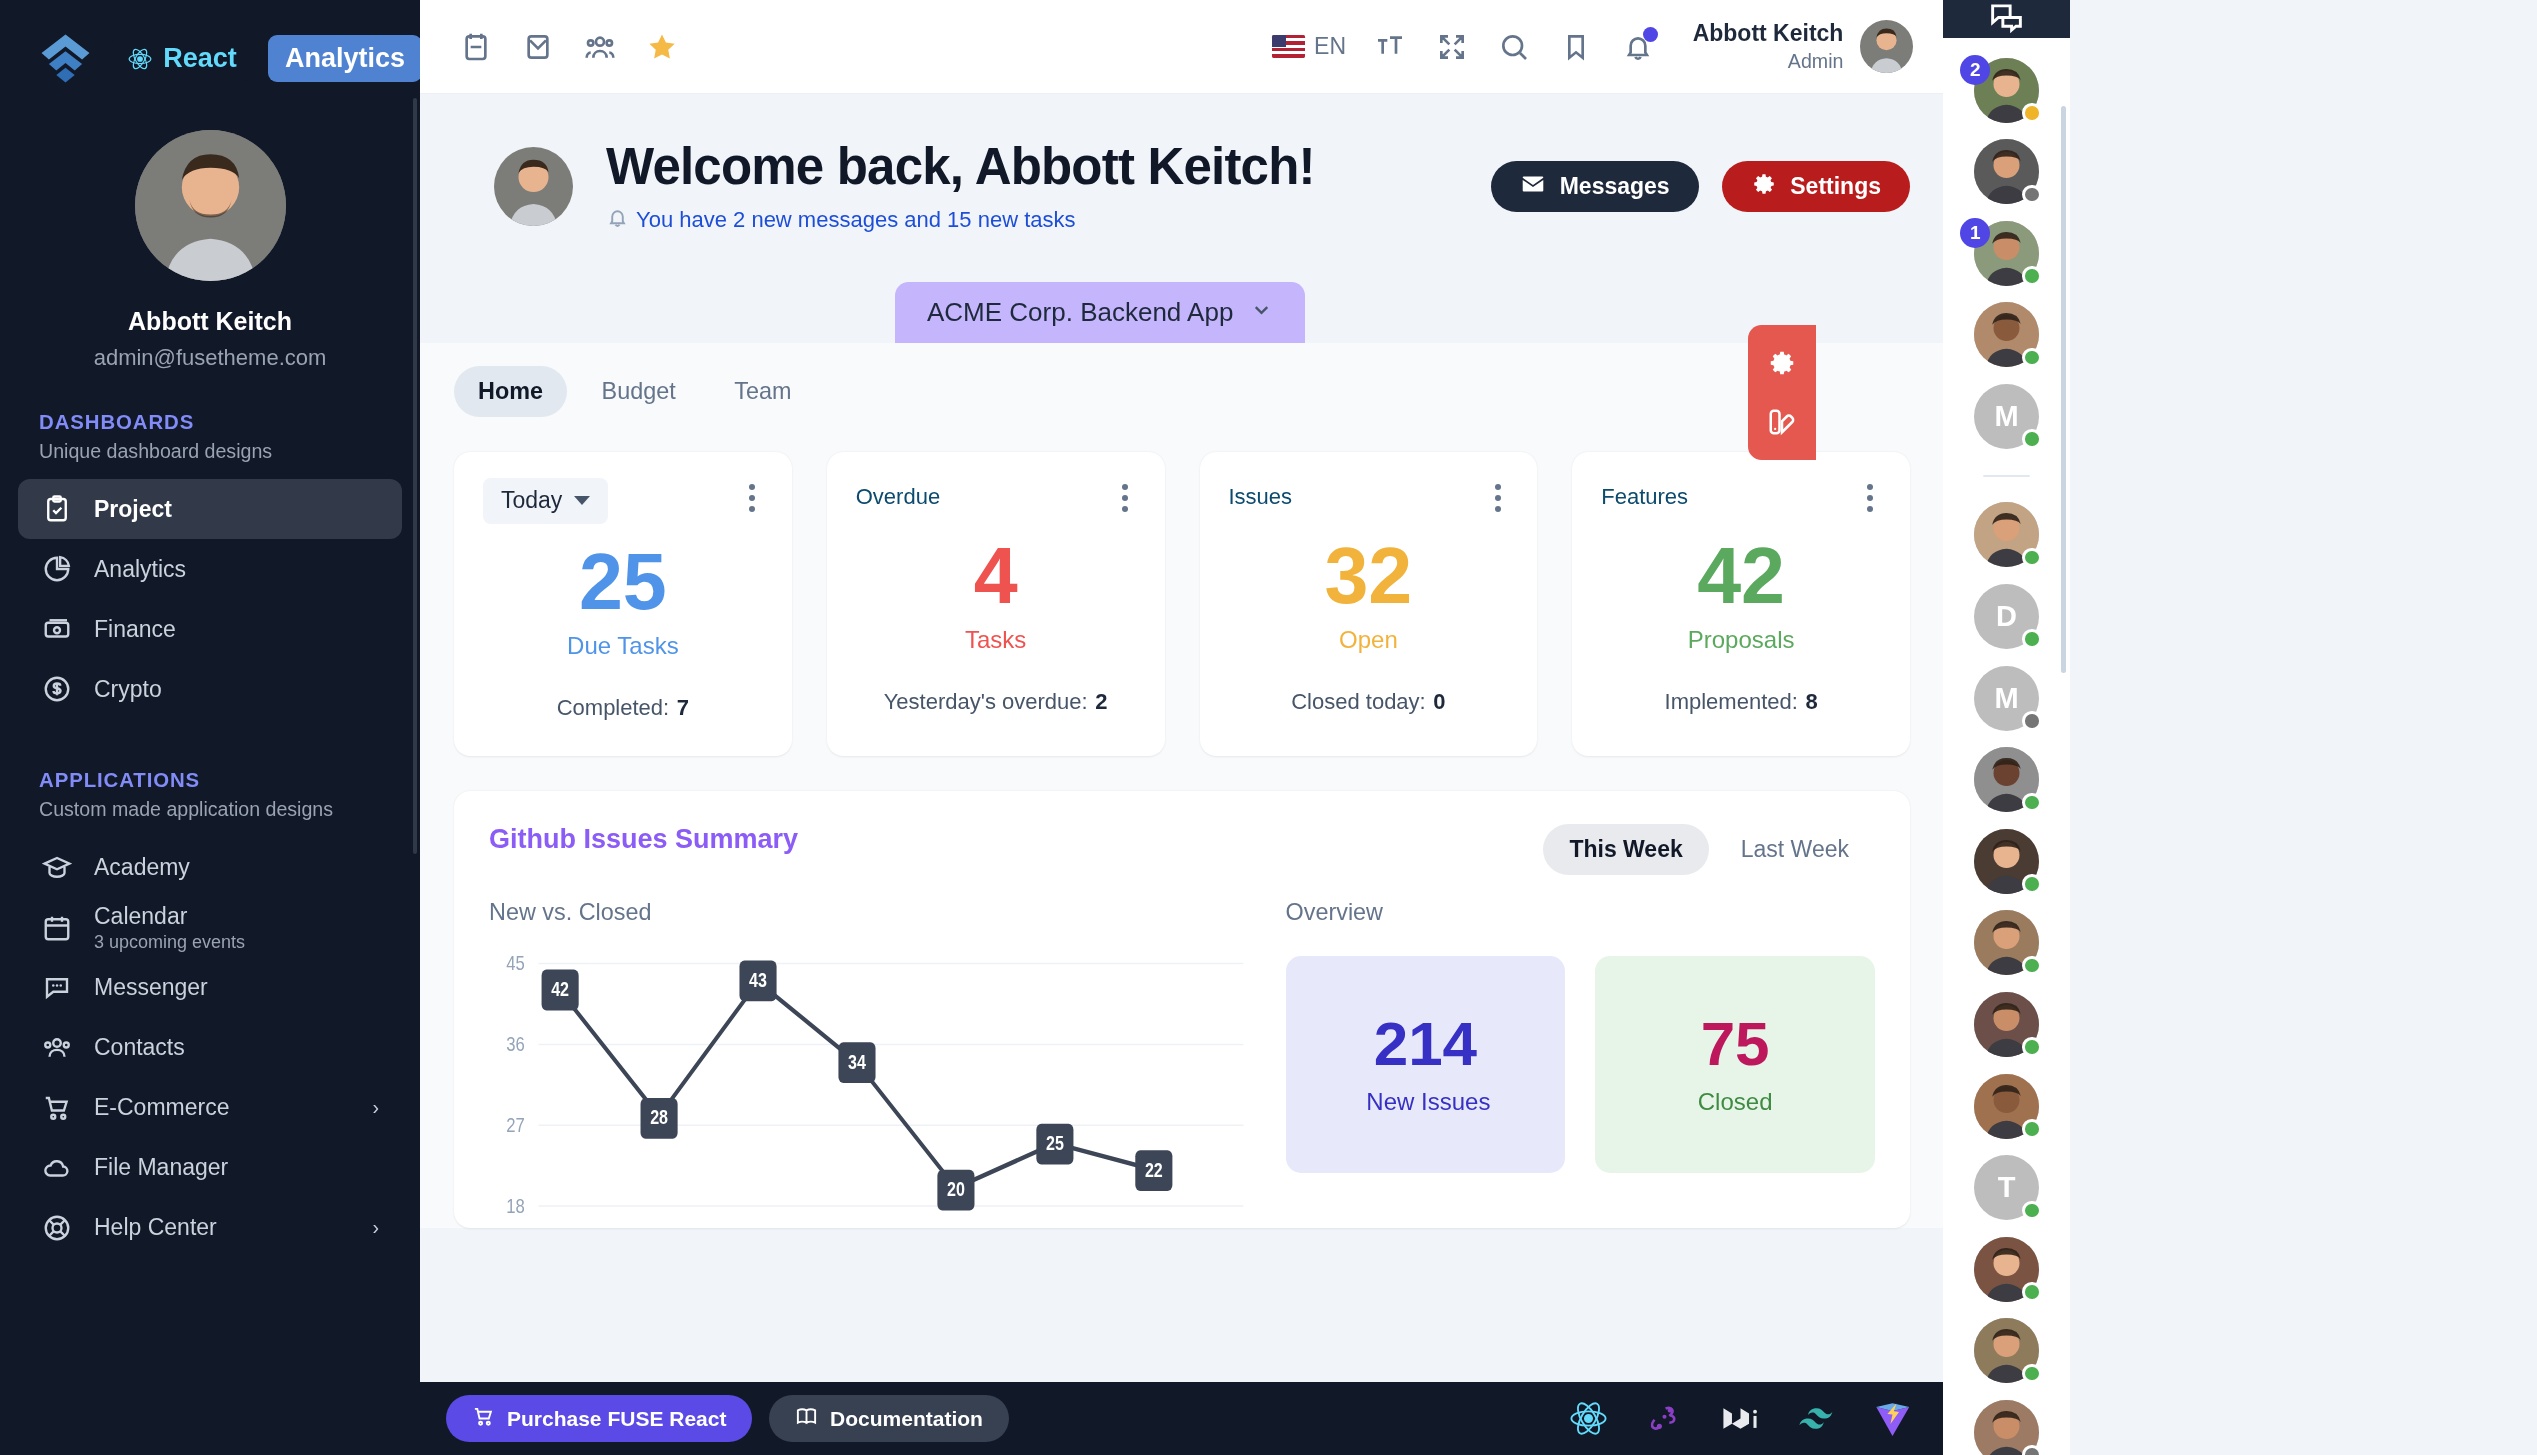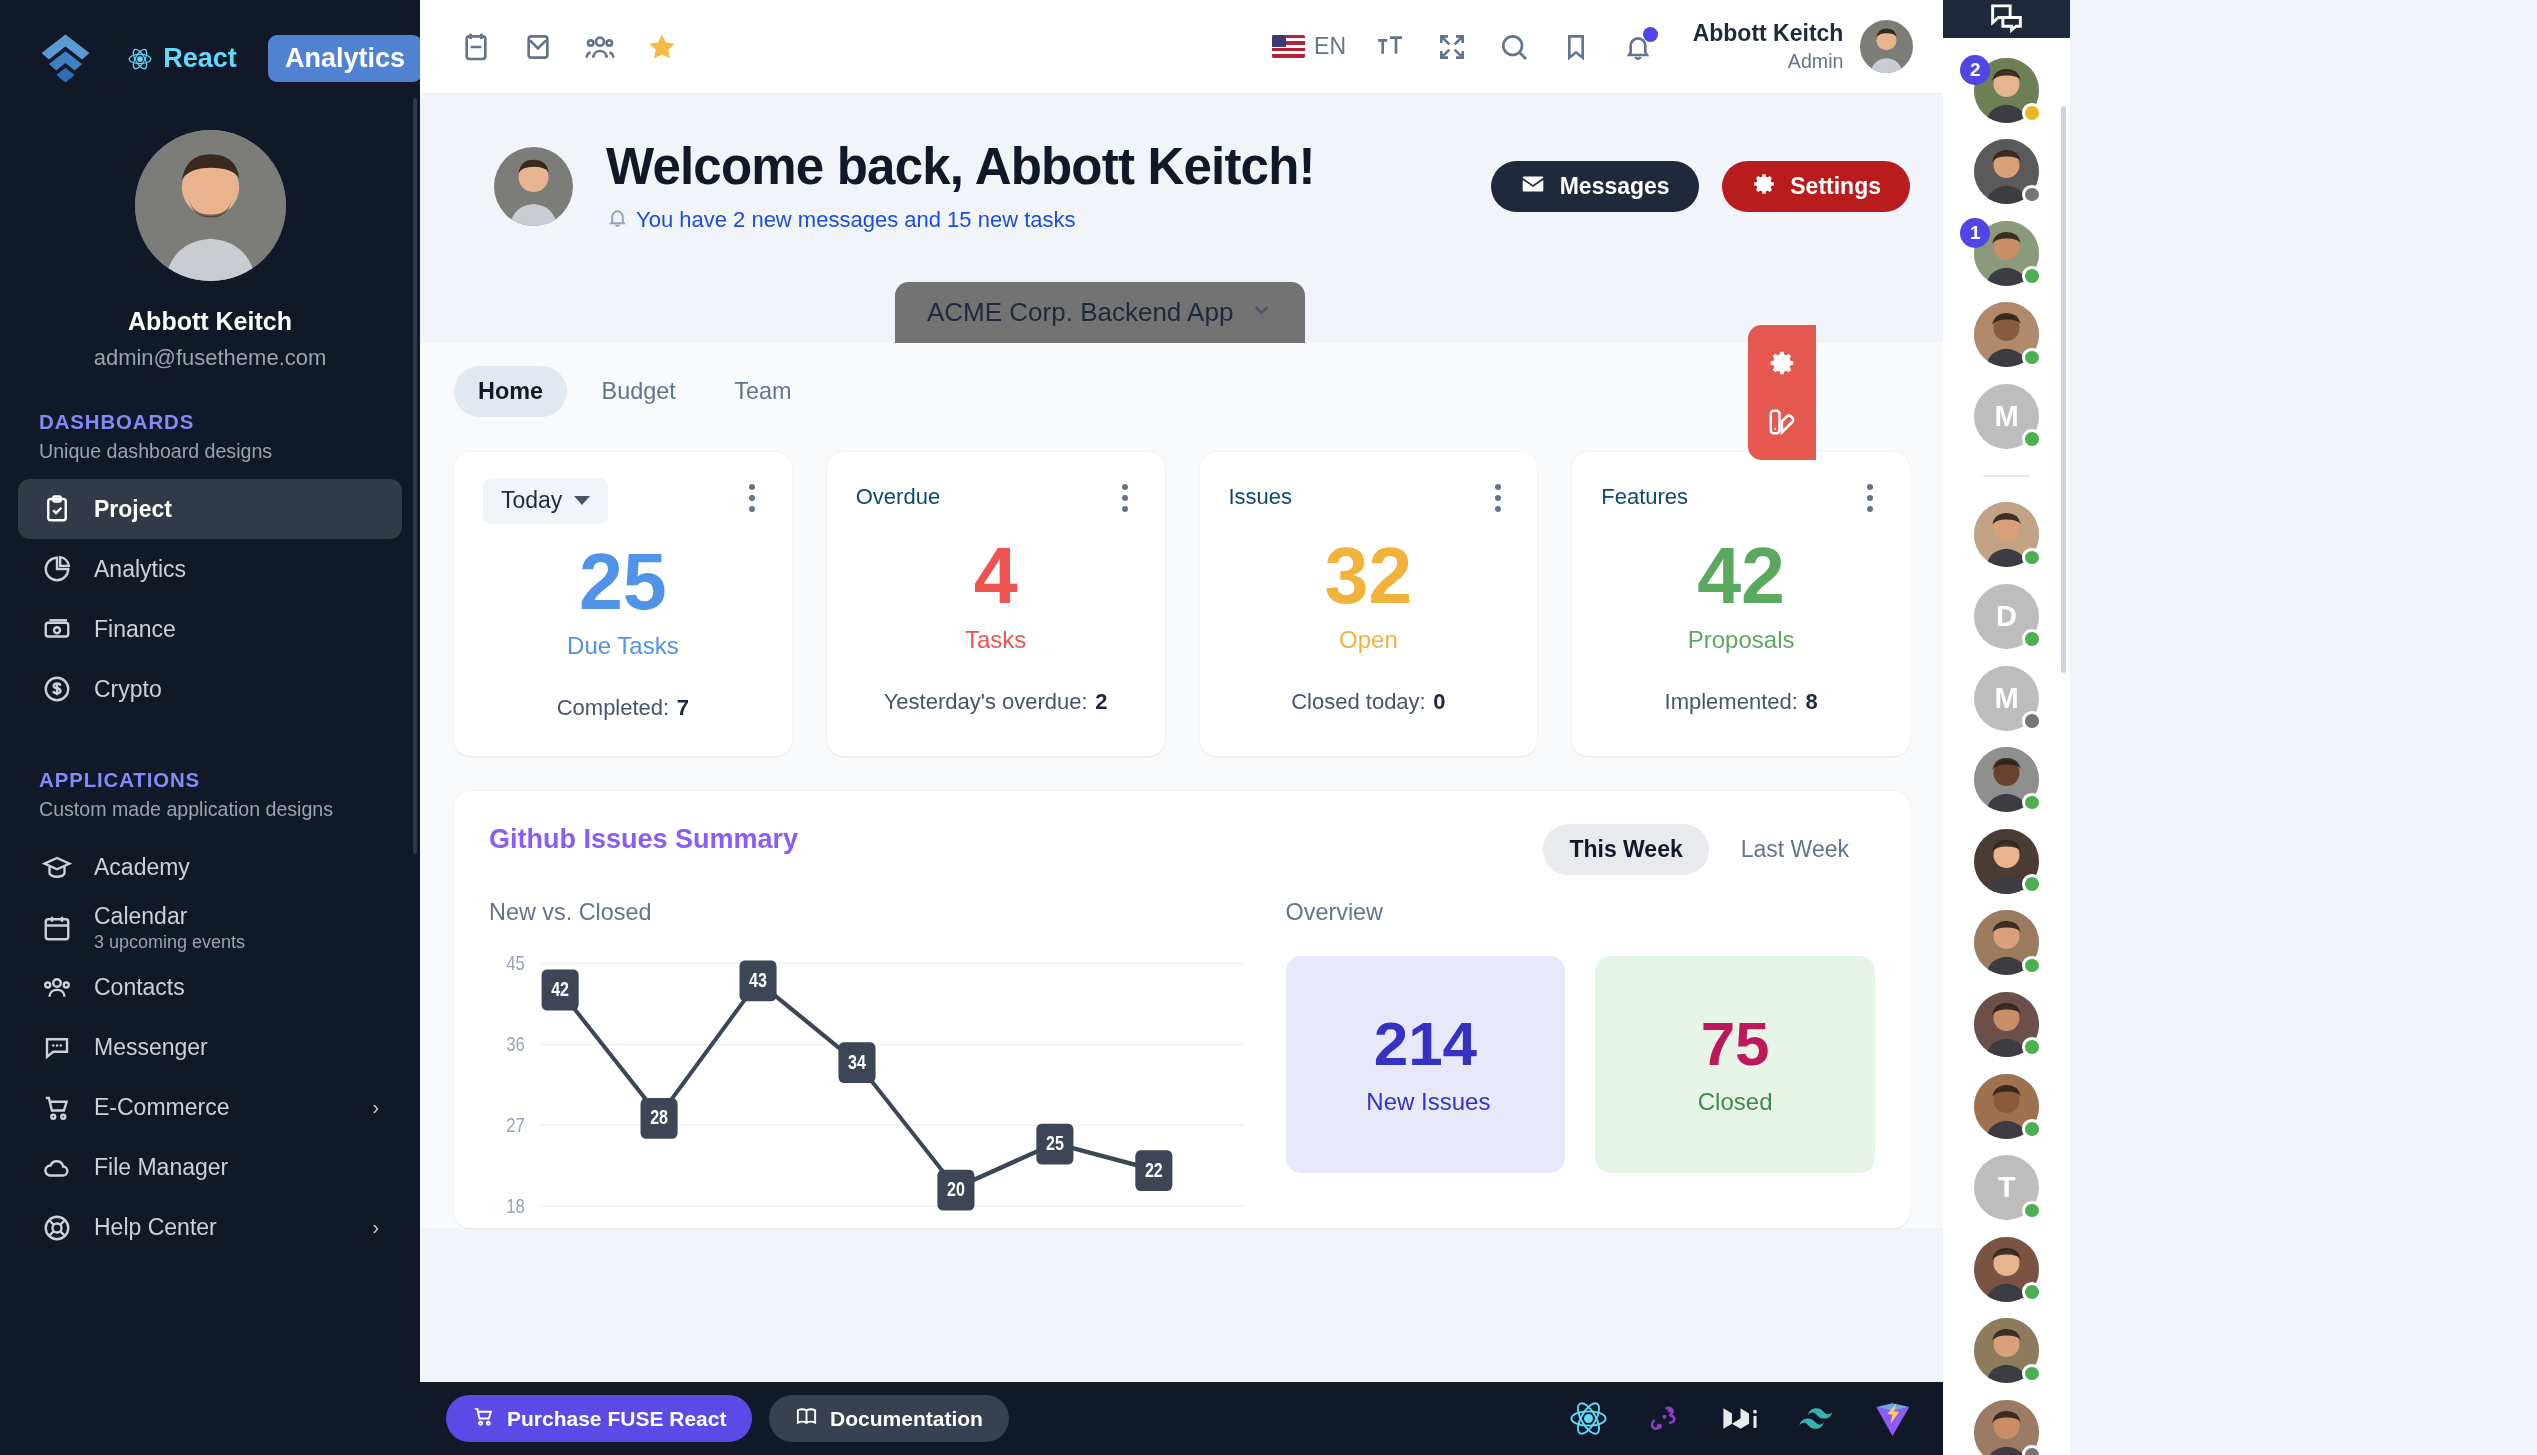--- a/index.html
+++ b/index.html
@@ -112,21 +112,21 @@
   }
   .btn svg { width: 26px; height: 26px; }
   .btn-dark { background: #1e293b; }
   .btn-primary { background: #b91c1c; }
 
   
   .proj-tab-row { margin-top: 47px; padding-left: 475px; }
   .proj-tab-row-inner { margin-left: -475px; padding-left: 475px; }
   .proj-tab {
     display: inline-flex; align-items: center; gap: 16.6px;
-    background: #737373; border-radius: 13.6px 13.6px 0 0; padding: 15px 32px;
+    background: #c4b5fd; border-radius: 13.6px 13.6px 0 0; padding: 15px 32px;
     font-size: 26px; color: #1e293b; cursor: pointer; position: relative;
   }
   .proj-tab svg { width: 23px; height: 23px; stroke: #475569; fill: none; stroke-width: 2.4; }
 
   .panel { background: #f8fafc; padding: 0 33px 0 475px; }
   .panel-inner { margin-left: -441px; }
 
   .tabs { display: flex; gap: 10.6px; padding-top: 23px; }
   .tab { padding: 12px 24px; border-radius: 26px; font-size: 23.4px; color: #64748b; cursor: pointer; }
   .tab.active { background: #e2e8f0; color: #111827; font-weight: 700; }
@@ -333,38 +333,38 @@
               </svg>
           </span>
           <span class="sb-item-text">
             <span>Calendar</span>
             <span class="sb-item-sub">3 upcoming events</span>
           </span>
         </div>
         <div class="sb-item">
           <span class="ico">
             <svg viewBox="0 0 24 24">
+                <path d="M4 5h16v10H9l-5 4z"></path>
+                <circle cx="9" cy="10" r="1" fill="currentColor" stroke="none"></circle>
+                <circle cx="12" cy="10" r="1" fill="currentColor" stroke="none"></circle>
+                <circle cx="15" cy="10" r="1" fill="currentColor" stroke="none"></circle>
+              </svg>
+          </span>
+          <span>Messenger</span>
+        </div>
+        <div class="sb-item">
+          <span class="ico">
+            <svg viewBox="0 0 24 24">
                 <circle cx="12" cy="8" r="3"></circle>
                 <path d="M6 19c0-3.4 2.7-5.5 6-5.5s6 2.1 6 5.5"></path>
                 <circle cx="4.6" cy="9.6" r="2"></circle>
                 <circle cx="19.4" cy="9.6" r="2"></circle>
               </svg>
           </span>
           <span>Contacts</span>
-        </div>
-        <div class="sb-item">
-          <span class="ico">
-            <svg viewBox="0 0 24 24">
-                <path d="M4 5h16v10H9l-5 4z"></path>
-                <circle cx="9" cy="10" r="1" fill="currentColor" stroke="none"></circle>
-                <circle cx="12" cy="10" r="1" fill="currentColor" stroke="none"></circle>
-                <circle cx="15" cy="10" r="1" fill="currentColor" stroke="none"></circle>
-              </svg>
-          </span>
-          <span>Messenger</span>
         </div>
         <div class="sb-item">
           <span class="ico">
             <svg viewBox="0 0 24 24">
                 <path d="M3 4h2.5l2.4 10h9.6l2.2-7H6.4"></path>
                 <circle cx="9" cy="19" r="1.6"></circle>
                 <circle cx="17" cy="19" r="1.6"></circle>
               </svg>
           </span>
           <span>E-Commerce</span>

